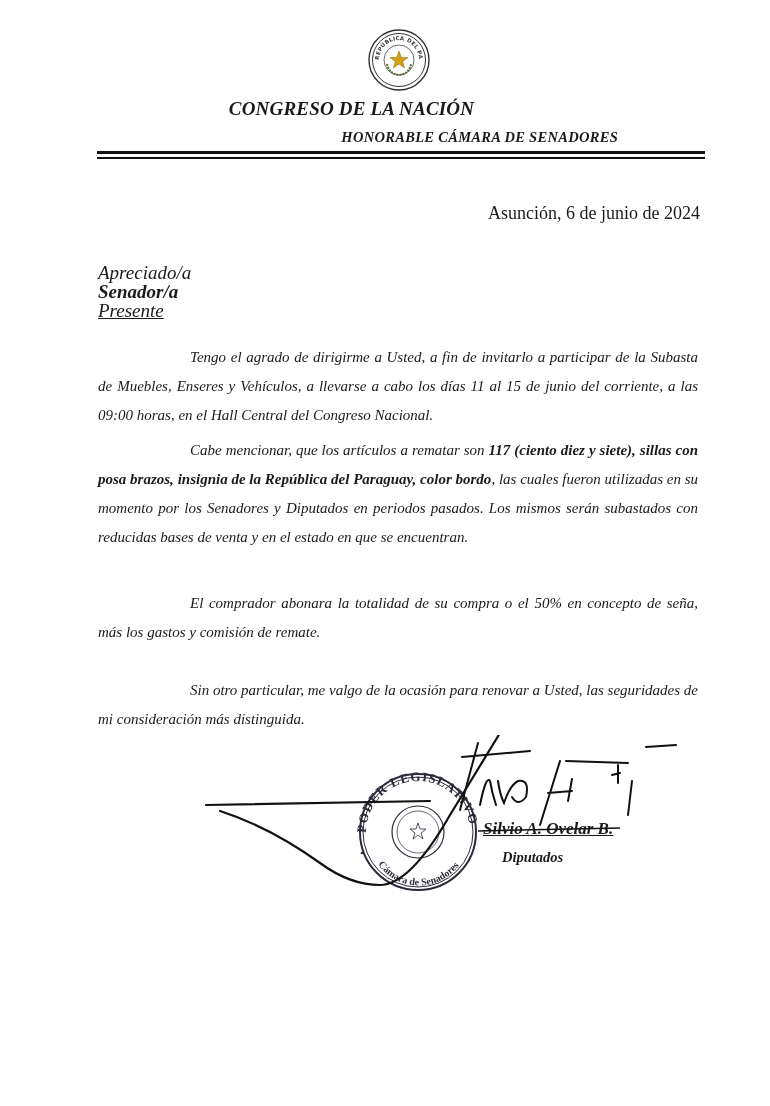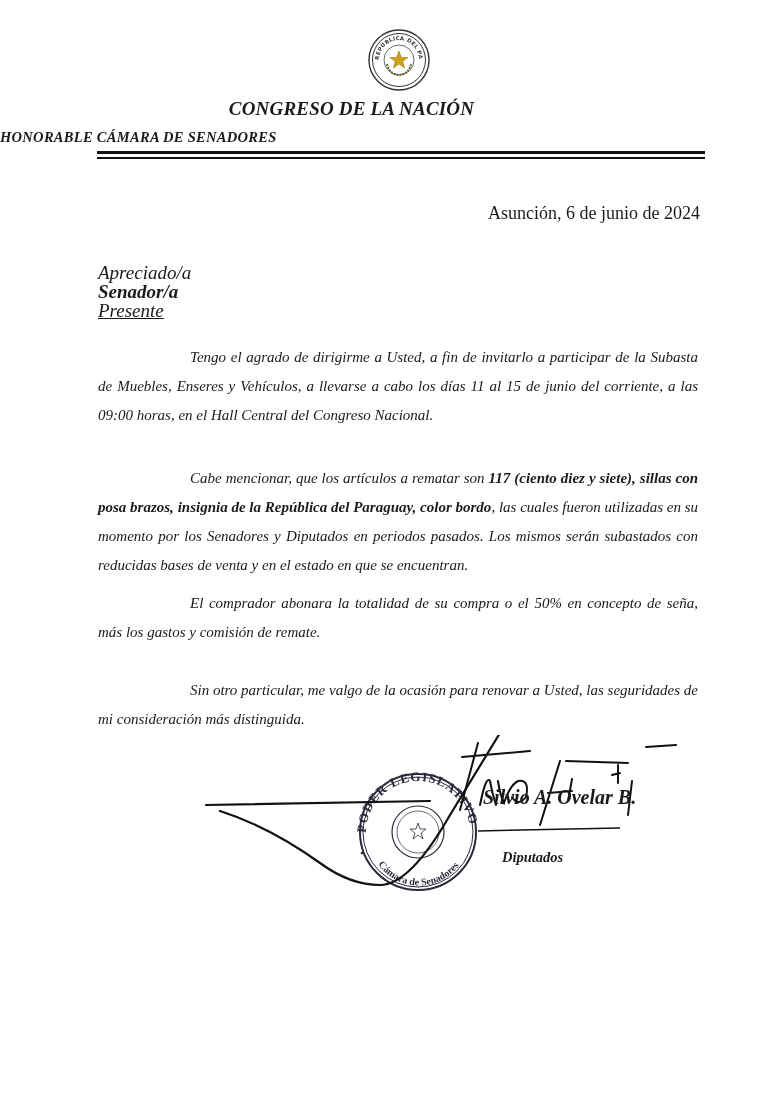--- a/index.html
+++ b/index.html
@@ -2,38 +2,38 @@
 <html><head>
 <meta charset="utf-8">
 <style>
   html, body { margin:0; padding:0; background:#ffffff; }
   body { width:770px; height:1106px; position:relative; overflow:hidden;
          font-family:"Liberation Serif","DejaVu Serif",serif; color:#1a1a1a; }
   .abs { position:absolute; }
   .seal { left:367px; top:28px; width:64px; height:64px; }
   .title1 { left:0; width:703px; top:98px; text-align:center; font-style:italic; font-weight:bold;
             font-size:19px; letter-spacing:0.2px; }
-  .title2 { left:0; width:618px; top:129px; text-align:left; font-style:italic; font-weight:bold;
+  .title2 { left:0; width:618px; top:129px; text-align:right; font-style:italic; font-weight:bold;
             font-size:14.5px; letter-spacing:0.3px; }
   .rule1 { left:97px; top:151px; width:608px; height:3px; background:#111; }
   .rule2 { left:97px; top:157px; width:608px; height:2px; background:#111; }
   .date { right:70px; top:203px; font-size:18px; }
   .salut { left:98px; font-style:italic; font-size:19px; }
   .sal1 { top:262px; }
   .sal2 { top:281px; font-weight:bold;font-style:italic; }
   .sal3 { top:300px; text-decoration:underline; }
   .para { left:98px; width:600px; font-style:italic; font-size:15px; line-height:29px;
           text-align:justify; text-indent:92px; }
   .p1 { top:343px; }
-  .p2 { top:464px; }
+  .p2 { top:436px; }
   .p3 { top:589px; }
   .p4 { top:676px; }
   .para b { font-weight:bold; }
   .sig-svg { left:200px; top:735px; width:500px; height:190px; }
-  .signame { left:483px; top:786px; font-style:italic; font-weight:bold; font-size:20px; }
+  .signame { left:483px; top:819px; font-style:italic; font-weight:bold; font-size:17px;text-decoration:underline; }
   .sigrole { left:502px; top:849px; font-style:italic; font-weight:bold; font-size:14.5px; }
 </style>
 </head>
 <body>
 
 <div class="abs seal">
   <svg width="64" height="64" viewBox="0 0 64 64">
     <defs>
         <path id="sealArc" d="M 12 32 A 20 20 0 1 1 52 32"></path>
       </defs>

